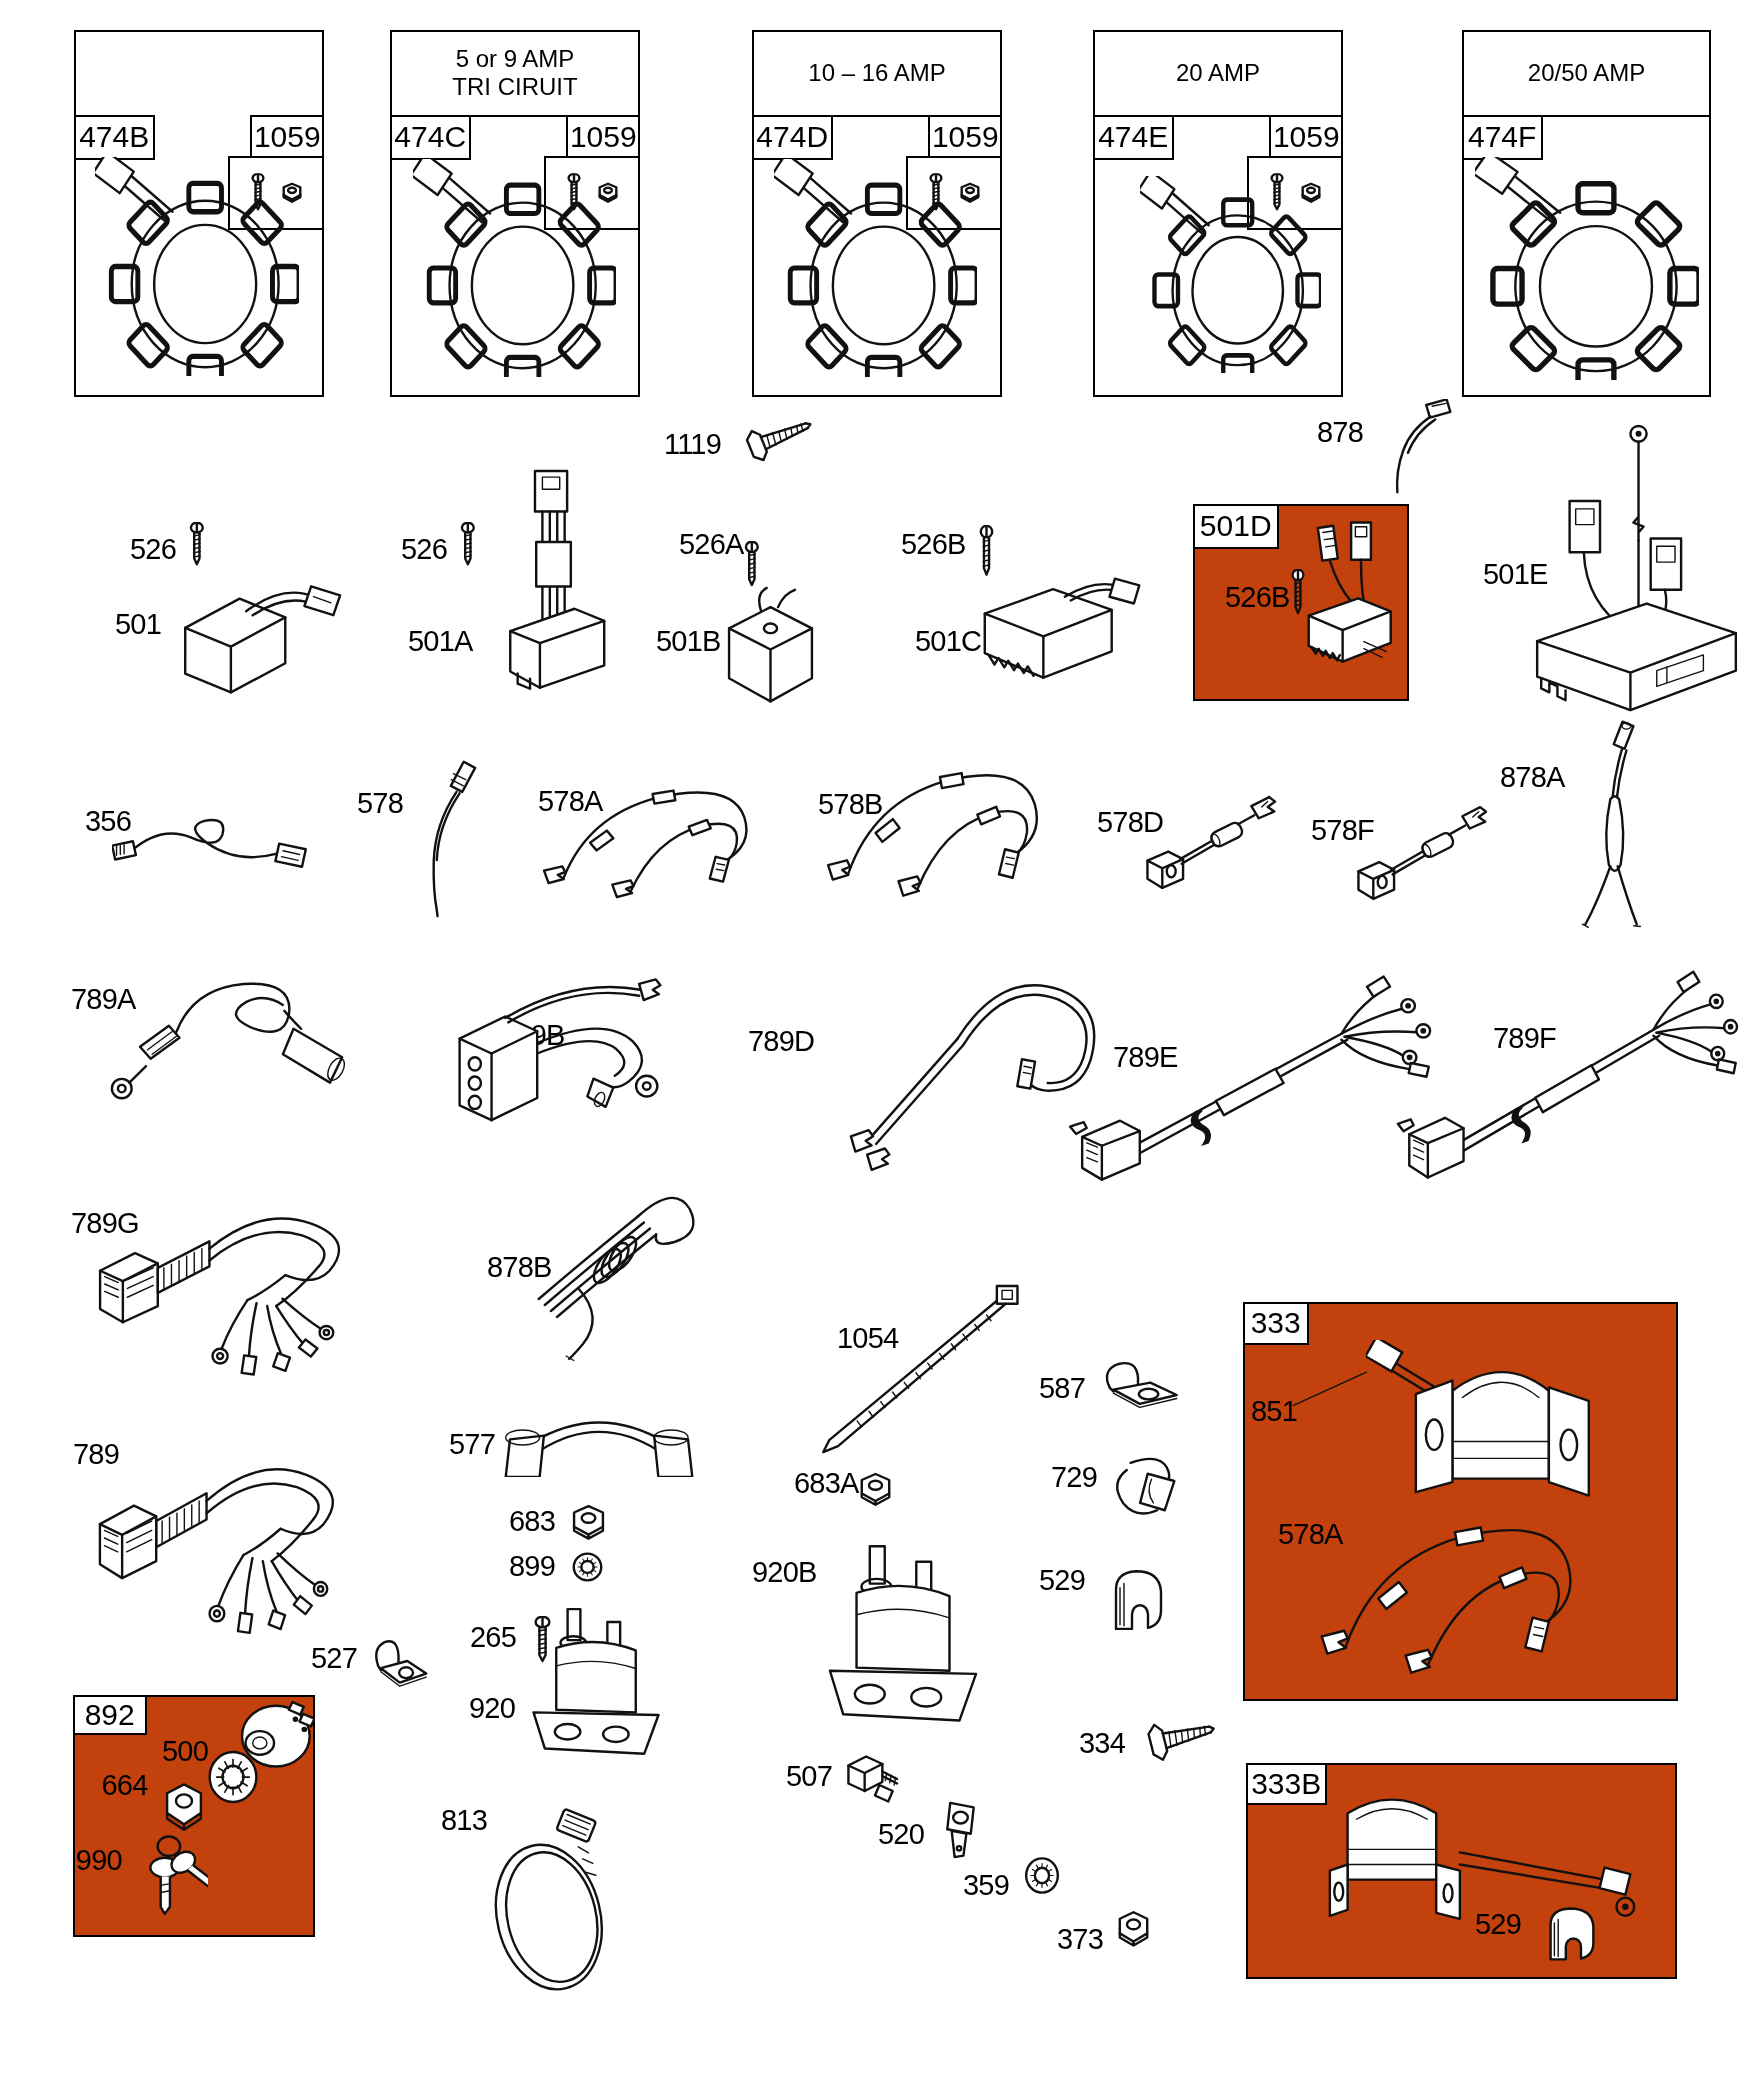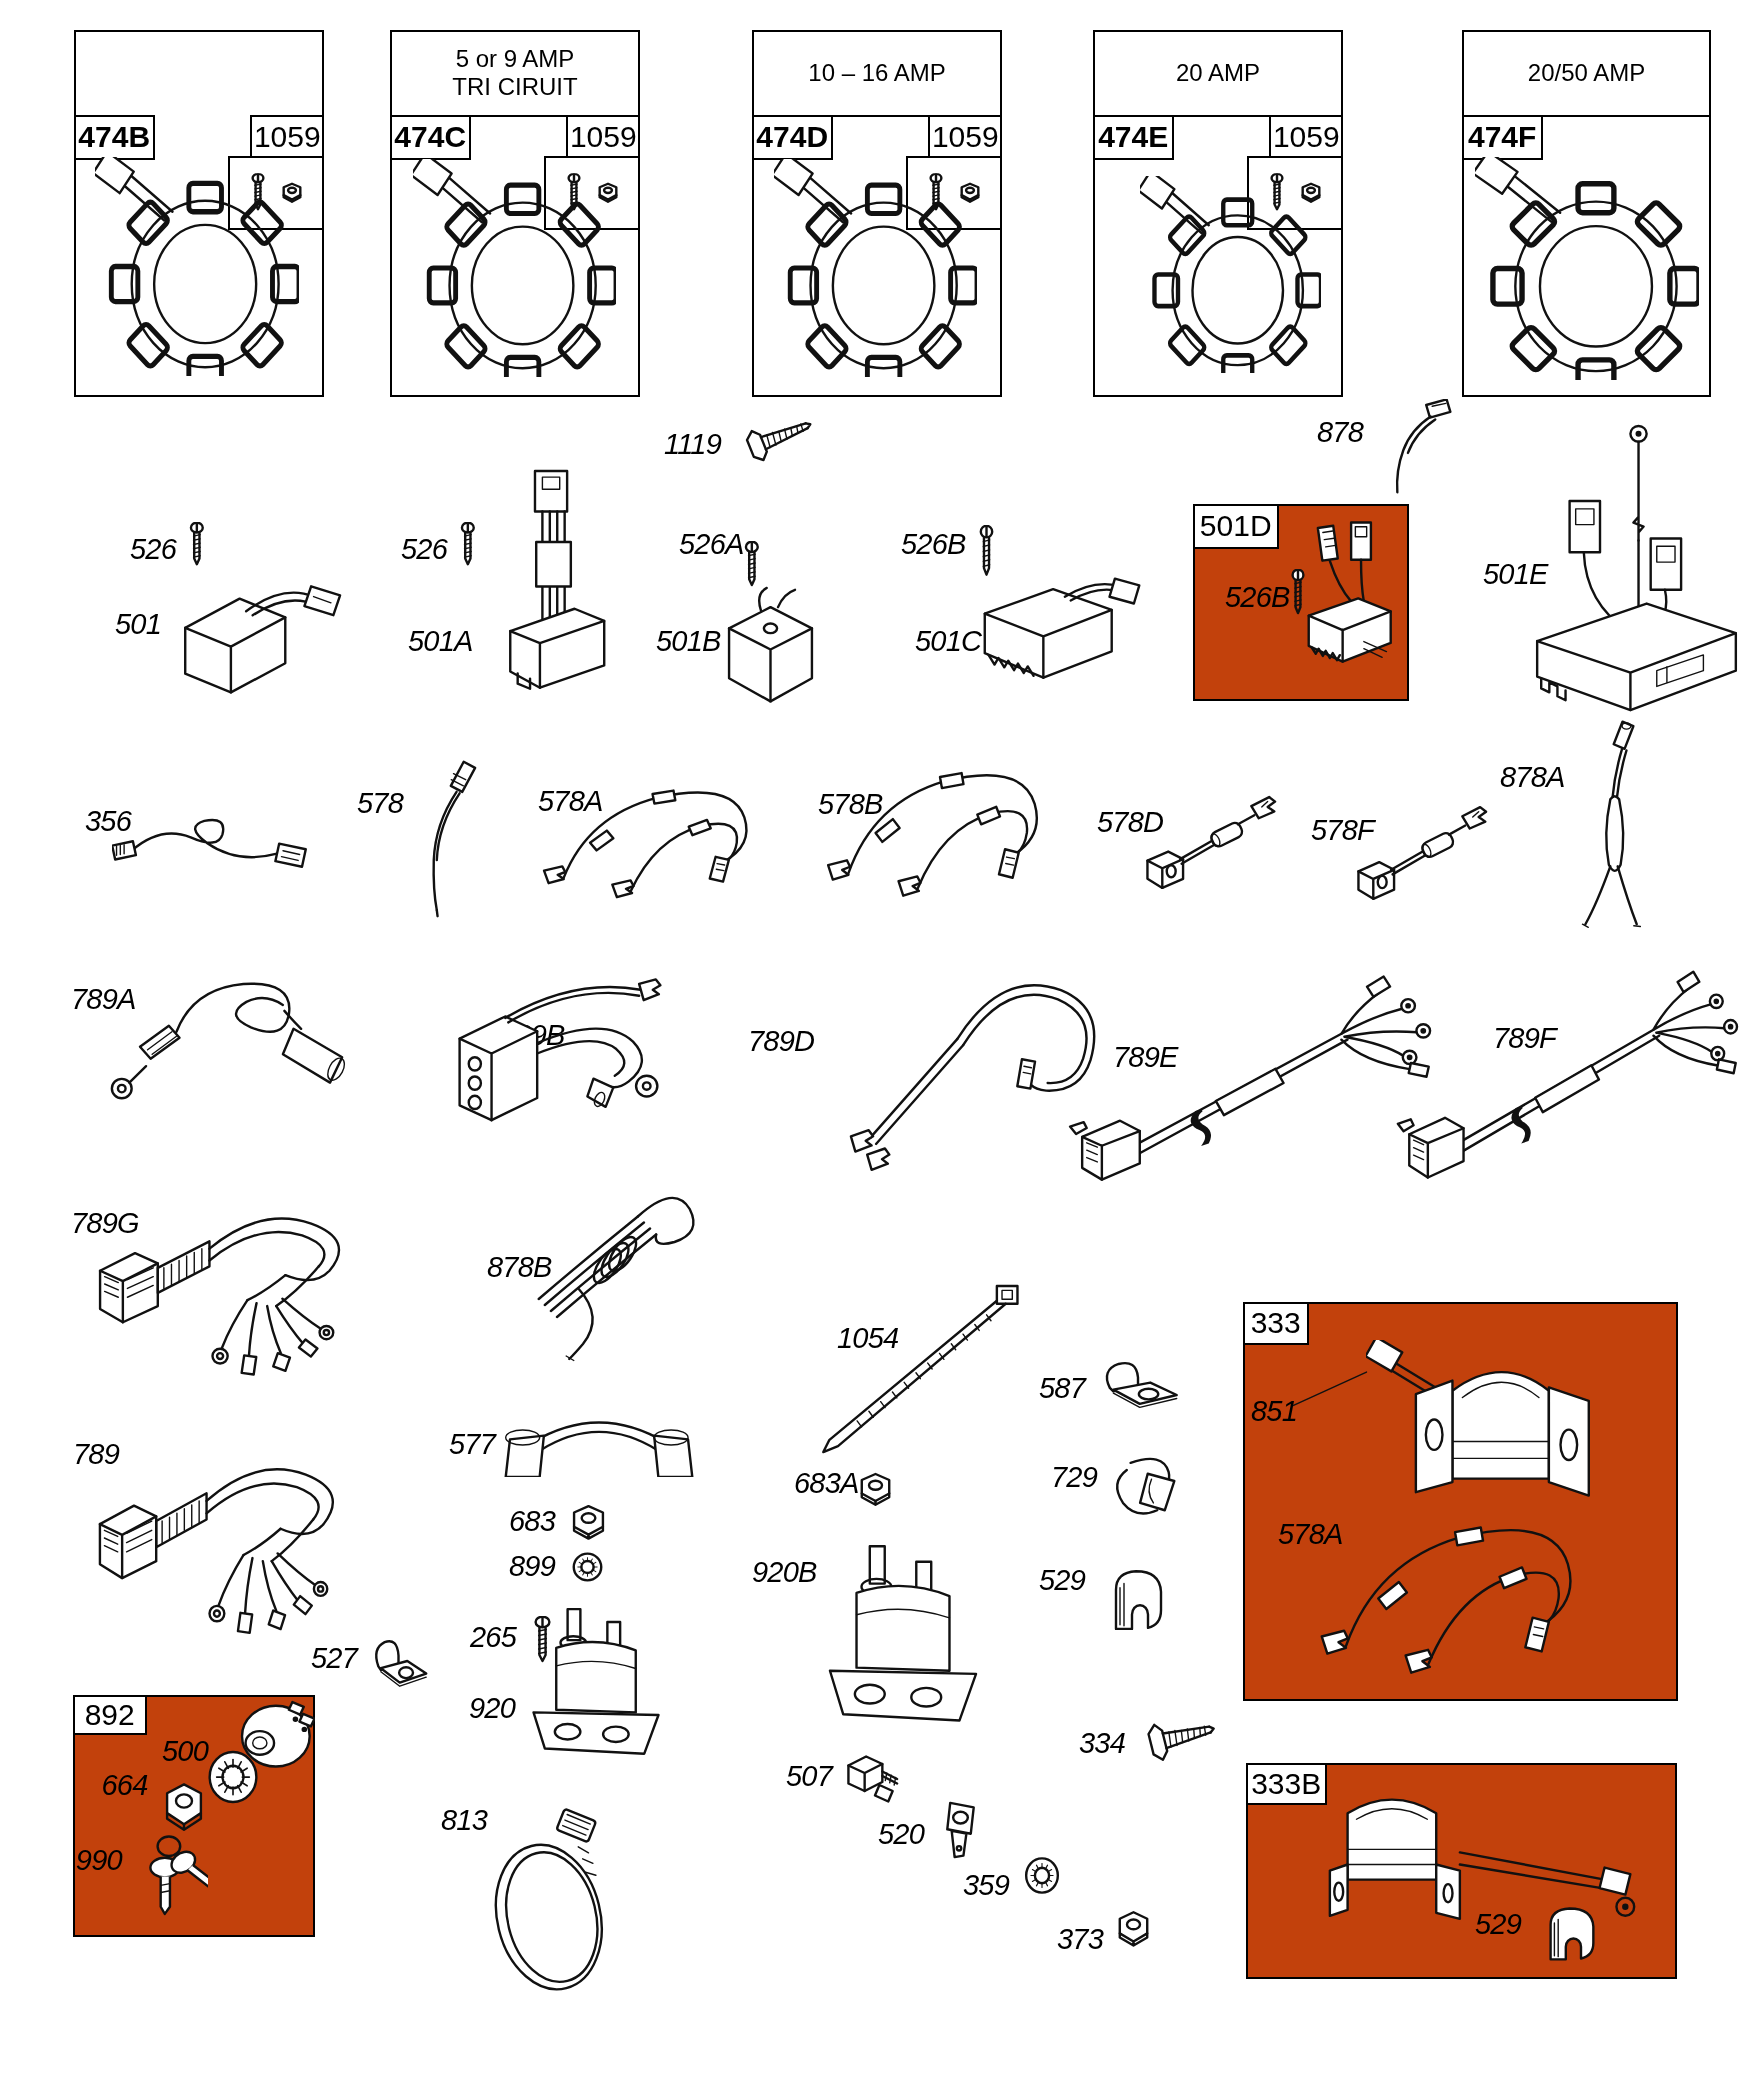--- a/index.html
+++ b/index.html
@@ -8,29 +8,29 @@
   
   svg.part{position:absolute;overflow:visible;}
   svg .s{stroke:#111;fill:none;stroke-width:2.4;vector-effect:non-scaling-stroke;
          stroke-linecap:round;stroke-linejoin:round;}
   svg .sf{stroke:#111;fill:#fff;stroke-width:2.4;vector-effect:non-scaling-stroke;
          stroke-linejoin:round;}
   svg .sb{stroke:#111;fill:#111;stroke-width:2;vector-effect:non-scaling-stroke;}
   svg .thin{stroke-width:1.4;}
   
   .plabel{position:absolute;font-size:29px;line-height:30px;letter-spacing:-0.8px;
-          white-space:nowrap;font-style:italic;}
+          white-space:nowrap;}
   
   .tbox{position:absolute;border:2.3px solid #000;background:#fff;}
   .tbox .hdr{position:absolute;left:0;right:0;top:0;height:83px;
              border-bottom:2.3px solid #000;display:flex;flex-direction:column;
              align-items:center;justify-content:center;font-size:24px;line-height:28px;}
   .reftag{position:absolute;left:-2.3px;top:83px;width:77px;height:41px;
           border:2.3px solid #000;background:#fff;display:flex;align-items:center;
-          justify-content:center;font-size:30px;font-weight:bold;}
+          justify-content:center;font-size:30px;}
   .hwtag{position:absolute;right:-2.3px;top:83px;width:70px;height:41px;
          border:2.3px solid #000;background:#fff;display:flex;align-items:center;
          justify-content:center;font-size:30px;}
   .hwbox{position:absolute;right:-2.3px;top:124px;width:92px;height:70px;
          border:2.3px solid #000;background:#fff;display:flex;align-items:center;
          justify-content:center;gap:13.6px;}
   
   .gbox{position:absolute;border:2.3px solid #000;background:#c2410c;}
   .gtag{position:absolute;left:-2.3px;top:-2.3px;border:2.3px solid #000;background:#fff;
         display:flex;align-items:center;justify-content:center;font-size:30px;}

